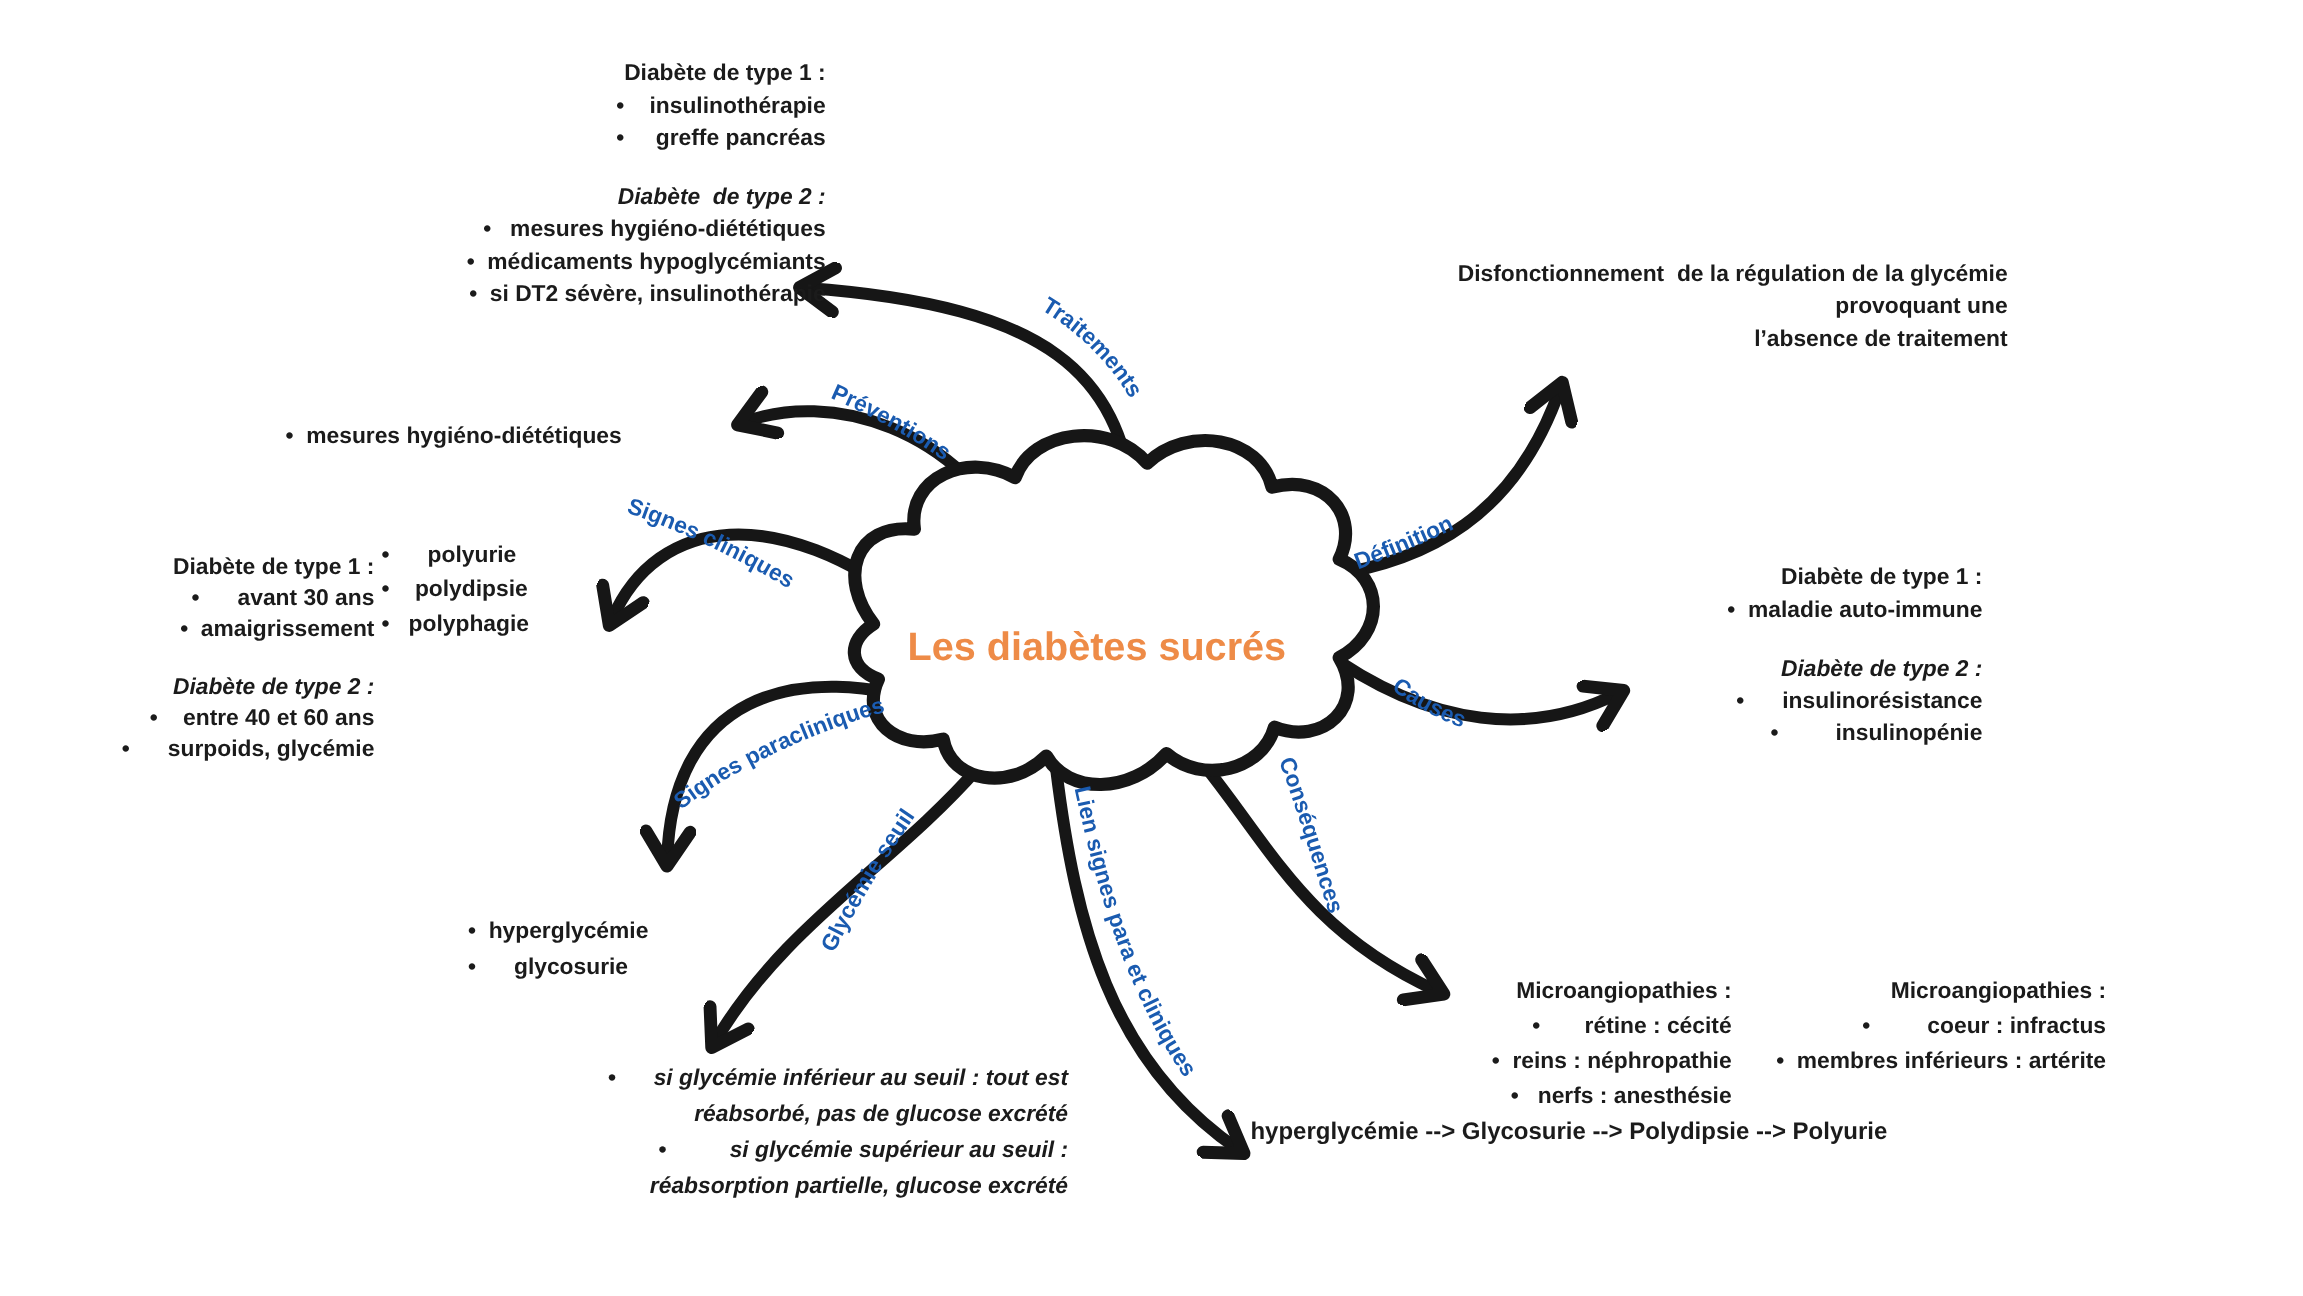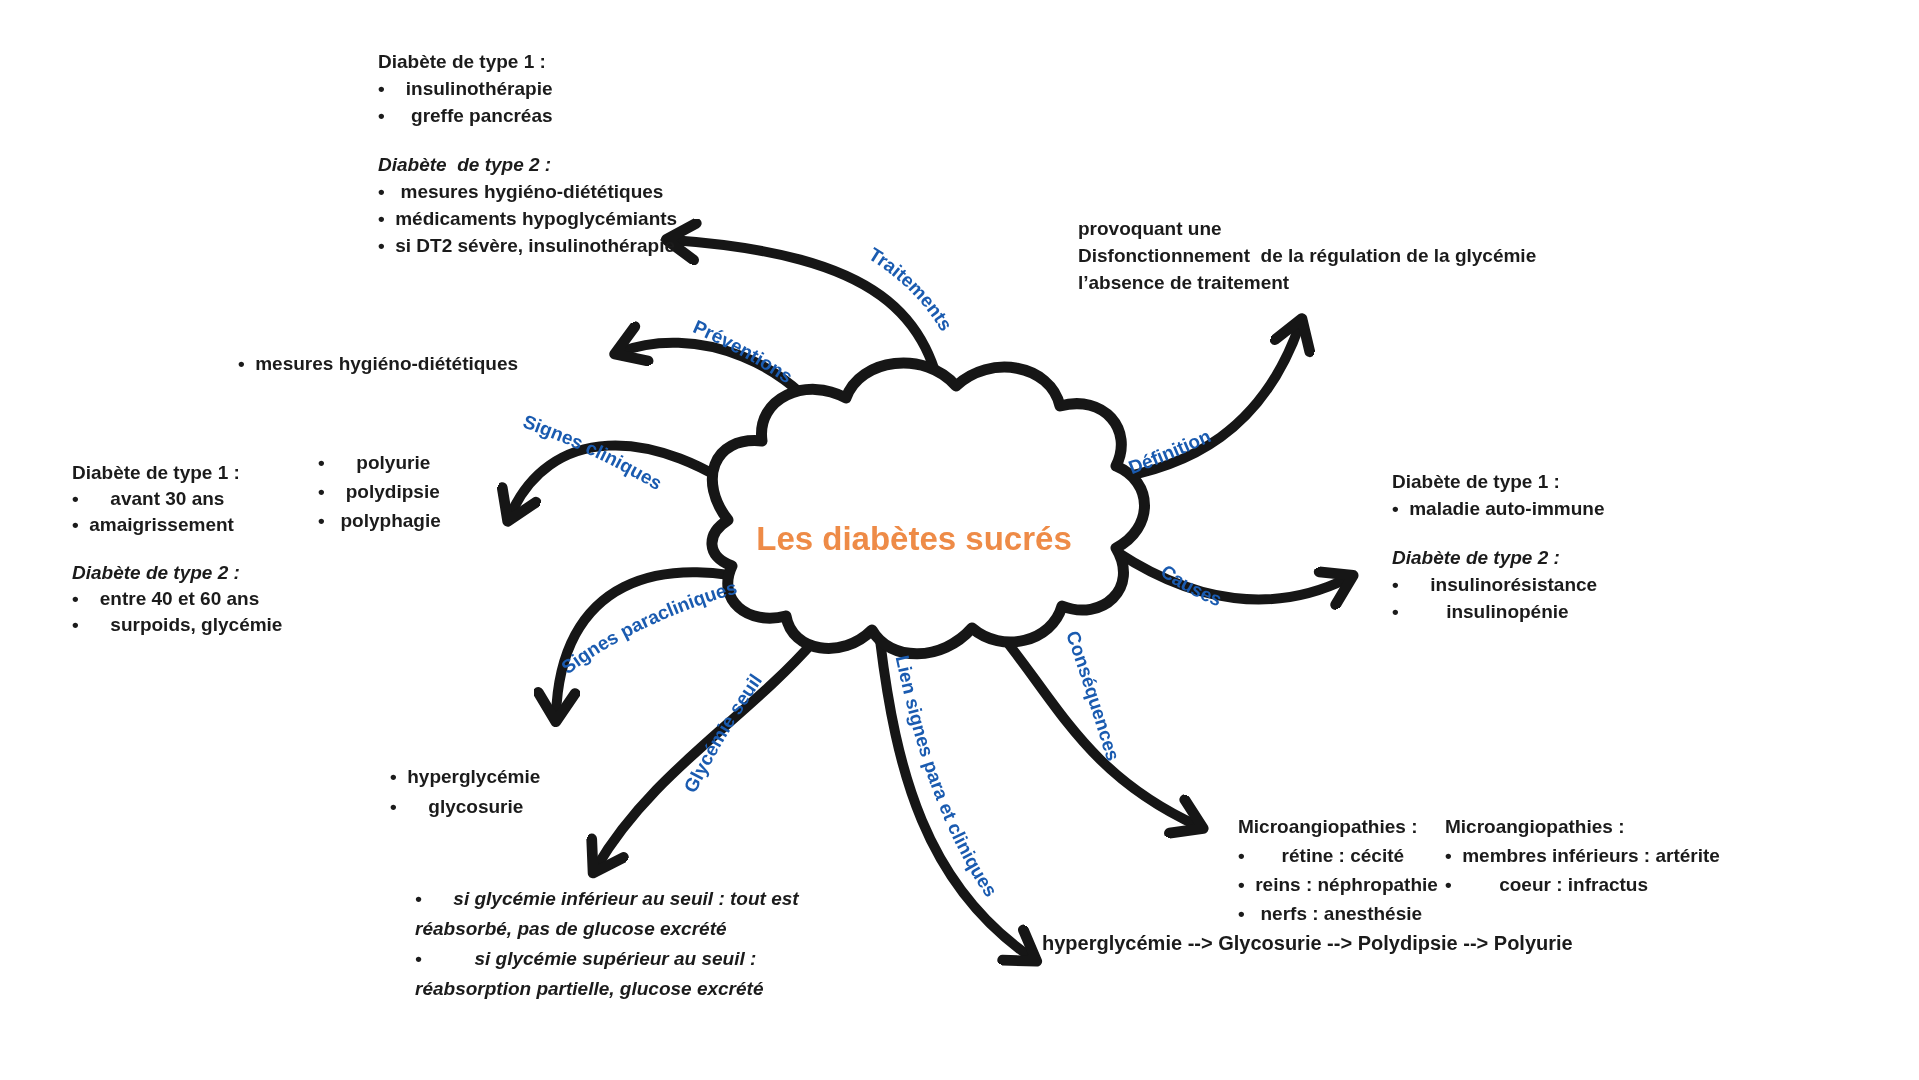--- a/index.html
+++ b/index.html
@@ -3,21 +3,21 @@
 <meta charset="utf-8">
 <style>
   html,body{margin:0;padding:0;background:#ffffff;}
   #canvas{
     position:relative;width:1919px;height:1080px;background:#ffffff;overflow:hidden;
     font-family:"Liberation Sans","DejaVu Sans",sans-serif;color:#1b1b1b;
   }
   #mindmap-svg{position:absolute;left:0;top:0;}
   .blk{position:absolute;font-weight:700;font-size:19px;}
   .ln{white-space:pre;display:block;}
-  .center{text-align:left;}
+  .center{text-align:right;}
   .gap-top{margin-top:22px;font-style:italic;}
   .branch-label{fill:#1a5bb0;font-size:19px;font-weight:700;font-family:"Liberation Sans","DejaVu Sans",sans-serif;}
   .lh27 .ln{line-height:27px;} .lh26 .ln{line-height:26px;} .lh29 .ln{line-height:29px;} .lh30 .ln{line-height:30px;}
 </style>
 </head>
 <body>
 
 <div id="canvas">
 
   <svg id="mindmap-svg" width="1919" height="1080" viewBox="0 0 1919 1080">
@@ -98,22 +98,22 @@
   <div class="blk center lh26" style="left:72px;top:460px;width:240px;">
     <span class="ln">Diabète de type 1 :</span>
     <span class="ln">•      avant 30 ans</span>
     <span class="ln">•  amaigrissement</span>
     <span class="ln gap-top">Diabète de type 2 :</span>
     <span class="ln">•    entre 40 et 60 ans</span>
     <span class="ln">•      surpoids, glycémie</span>
   </div>
 
   <div class="blk center lh27" style="left:1078px;top:215px;width:595px;">
+    <span class="ln">Disfonctionnement  de la régulation de la glycémie</span>
     <span class="ln">provoquant une</span>
-    <span class="ln">Disfonctionnement  de la régulation de la glycémie</span>
     <span class="ln">l’absence de traitement</span>
   </div>
 
   <div class="blk center lh27" style="left:1392px;top:468px;width:260px;">
     <span class="ln">Diabète de type 1 :</span>
     <span class="ln">•  maladie auto-immune</span>
     <span class="ln gap-top">Diabète de type 2 :</span>
     <span class="ln">•      insulinorésistance</span>
     <span class="ln">•         insulinopénie</span>
   </div>
@@ -133,21 +133,21 @@
 
   <div class="blk center lh29" style="left:1238px;top:812px;width:205px;">
     <span class="ln">Microangiopathies :</span>
     <span class="ln">•       rétine : cécité</span>
     <span class="ln">•  reins : néphropathie</span>
     <span class="ln">•   nerfs : anesthésie</span>
   </div>
 
   <div class="blk center lh29" style="left:1445px;top:812px;width:310px;">
     <span class="ln">Microangiopathies :</span>
+    <span class="ln">•         coeur : infractus</span>
     <span class="ln">•  membres inférieurs : artérite</span>
-    <span class="ln">•         coeur : infractus</span>
   </div>
 
   <div class="blk" style="left:1042px;top:932px;font-size:20px;">
     <span class="ln">hyperglycémie --&gt; Glycosurie --&gt; Polydipsie --&gt; Polyurie</span>
   </div>
 
 </div>
 
 </body></html>

